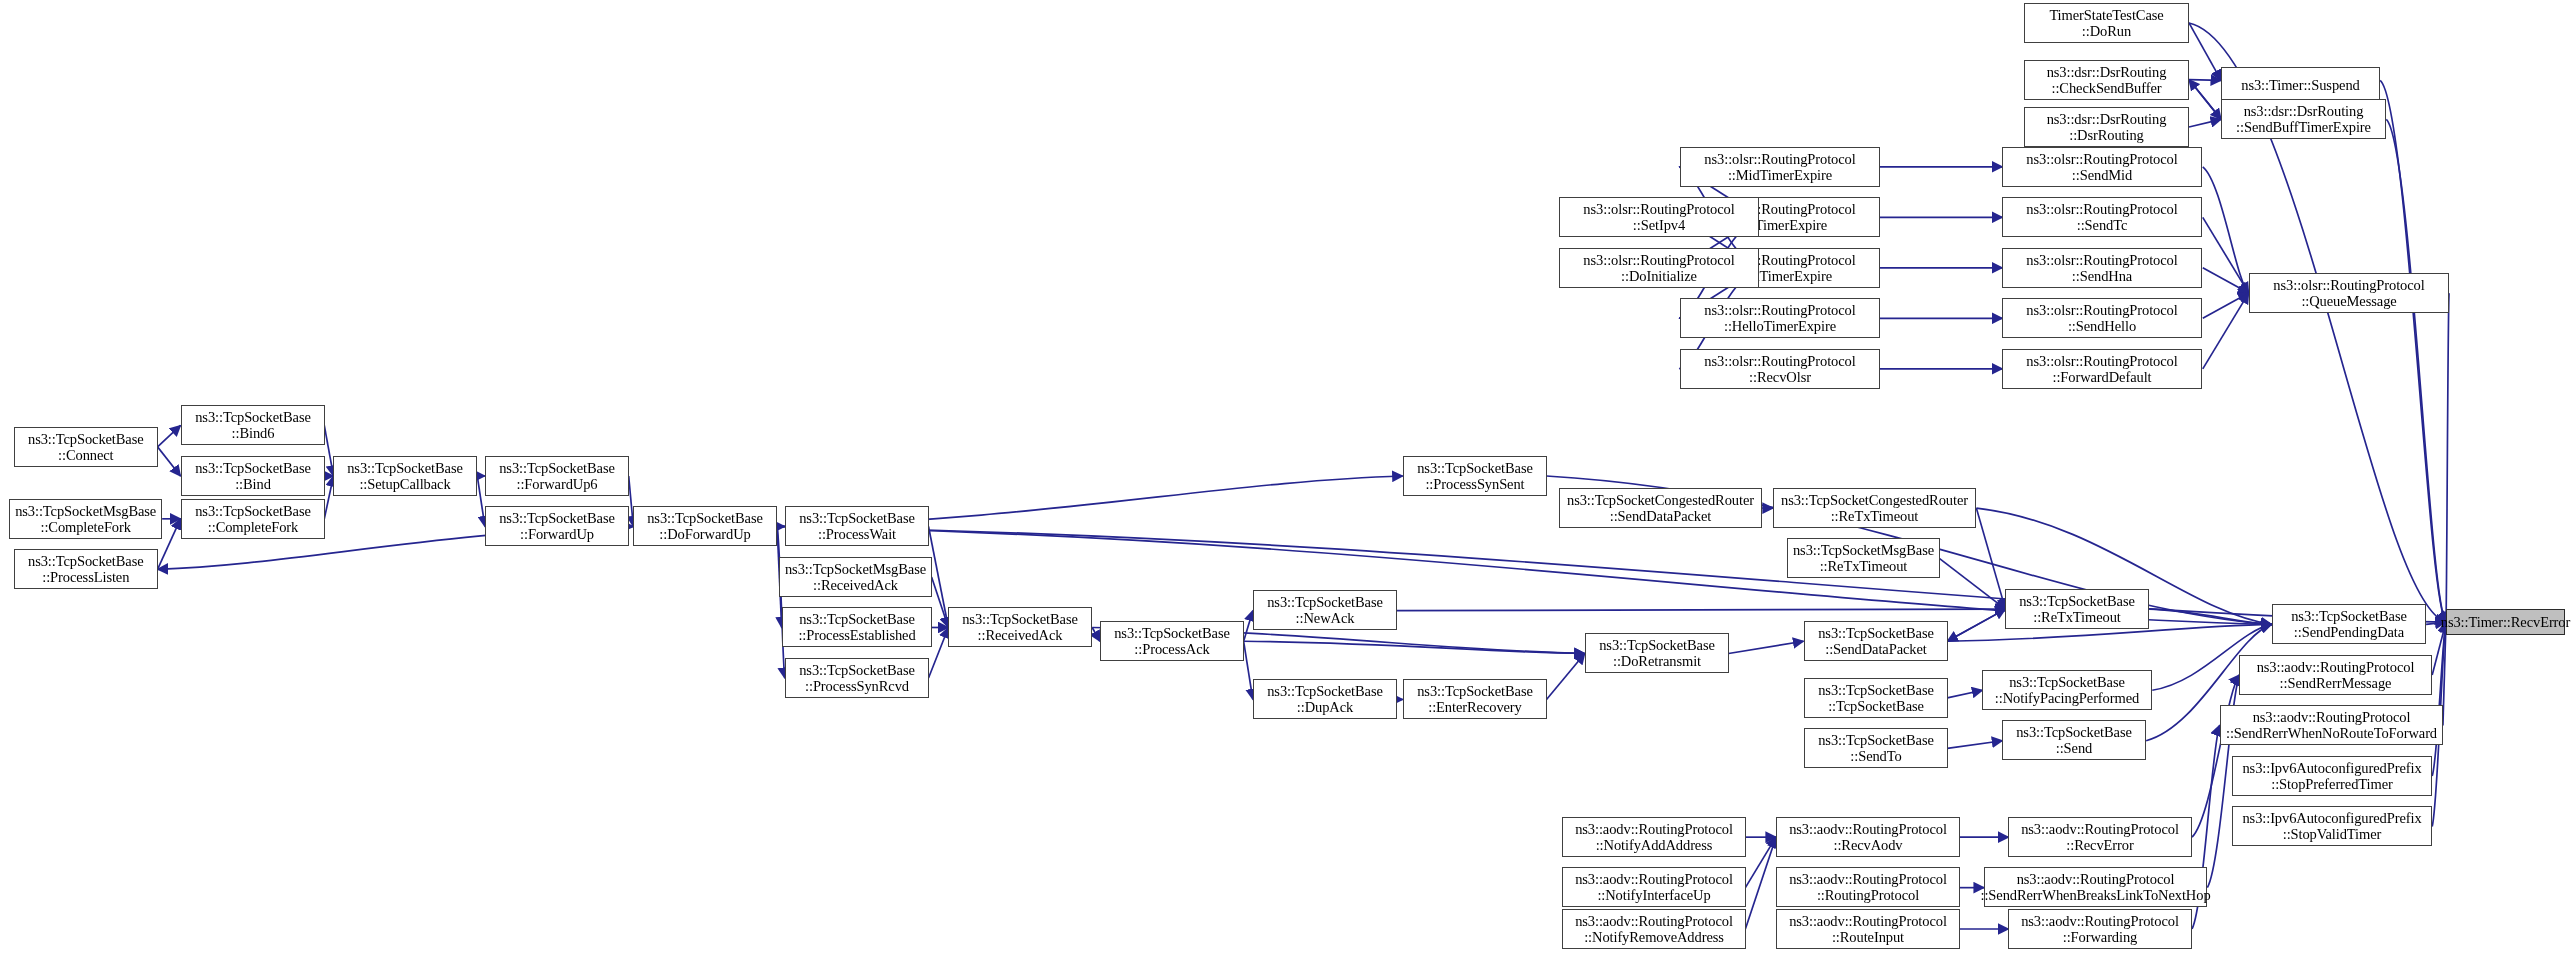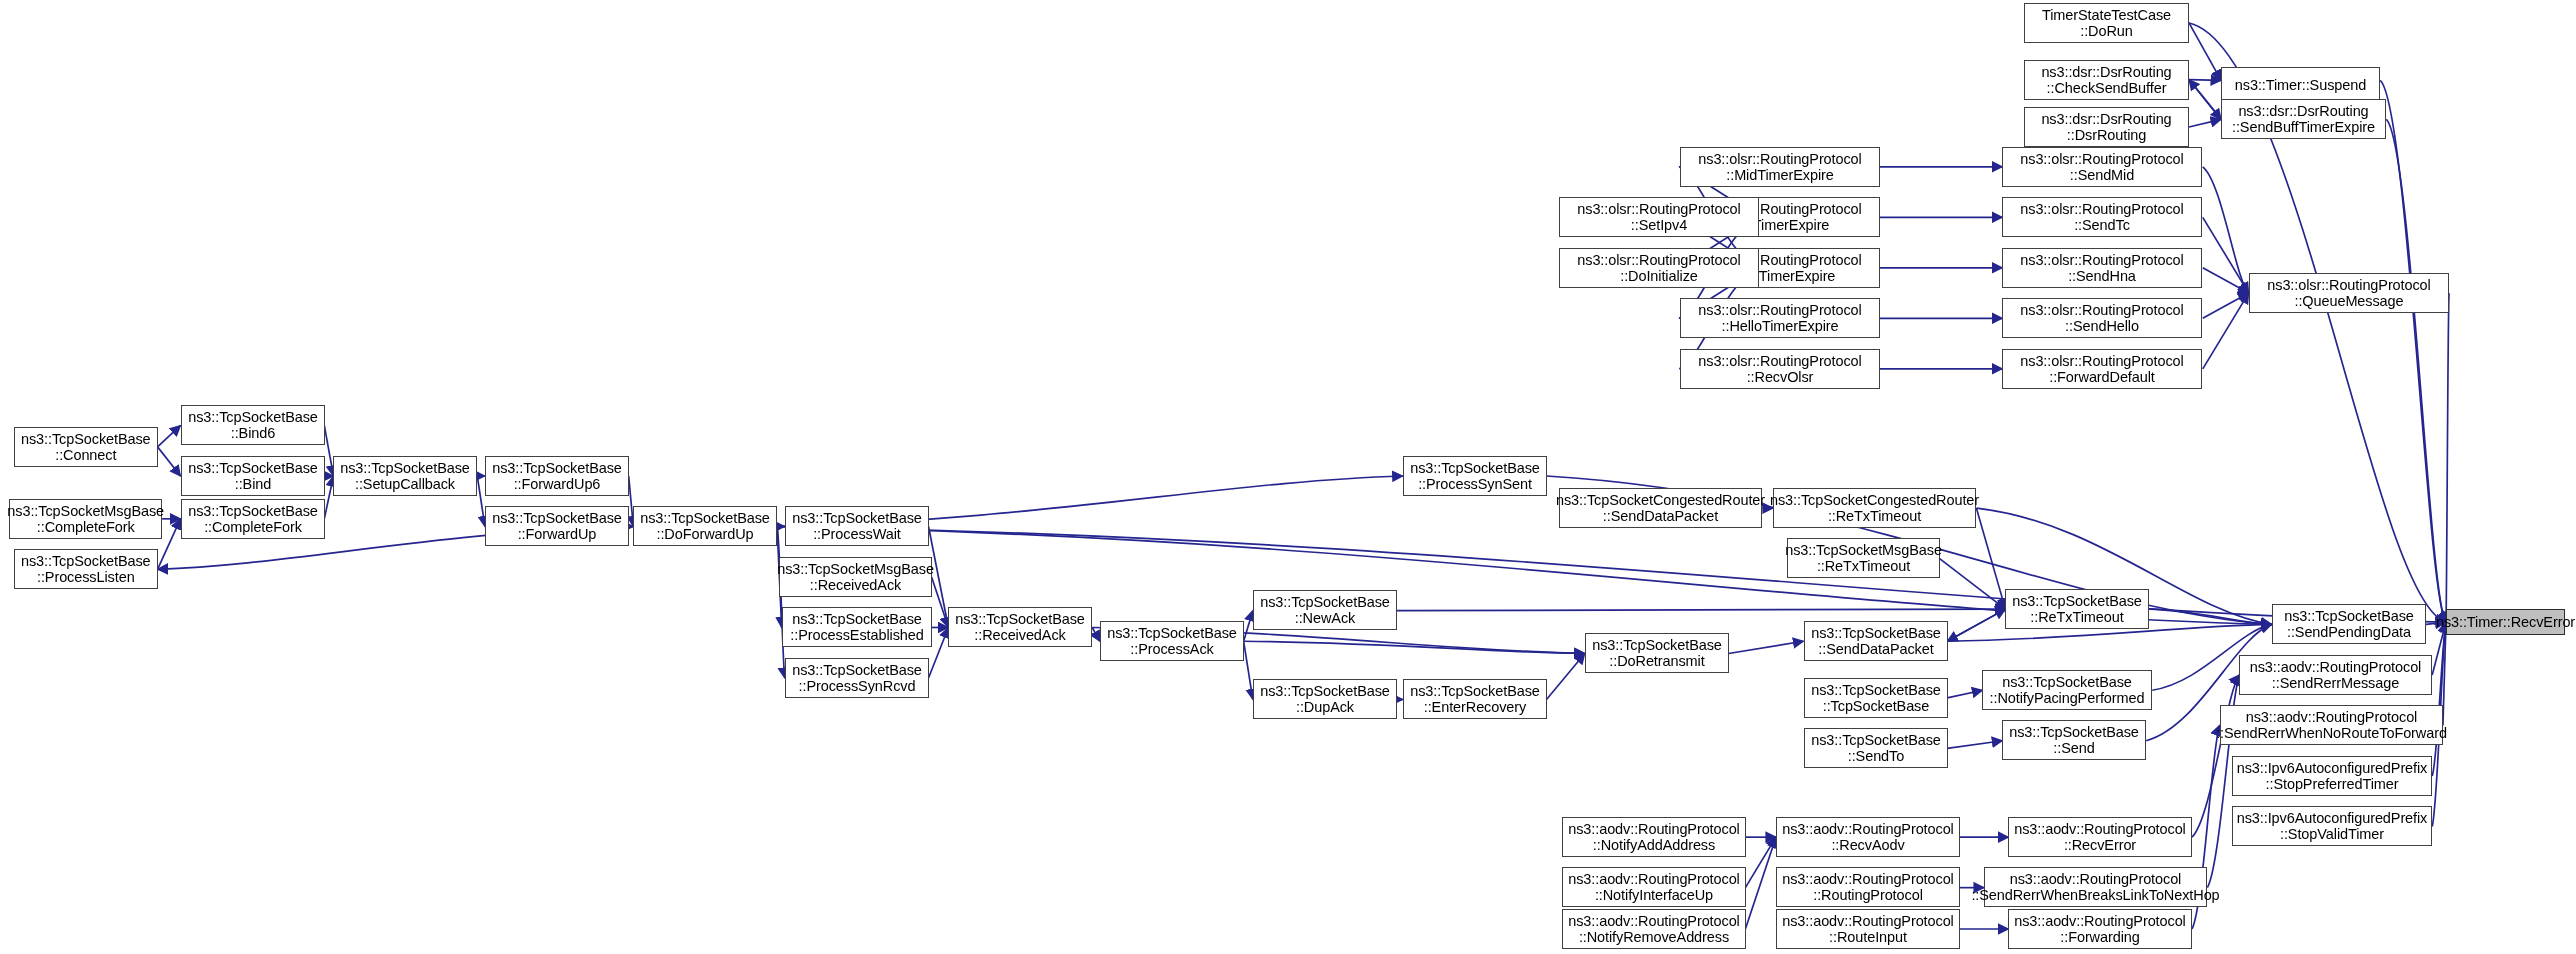--- a/index.html
+++ b/index.html
@@ -6,21 +6,21 @@
   html, body {
     margin: 0;
     padding: 0;
     background: #ffffff;
   }
   #canvas {
     position: relative;
     width: 2576px;
     height: 955px;
     background: #ffffff;
-    font-family: Liberation Sans, sans-serif;
+    font-family: Liberation Serif, serif;
     overflow: hidden;
   }
   #edges {
     position: absolute;
     left: 0;
     top: 0;
     width: 2576px;
     height: 955px;
     pointer-events: none;
   }

